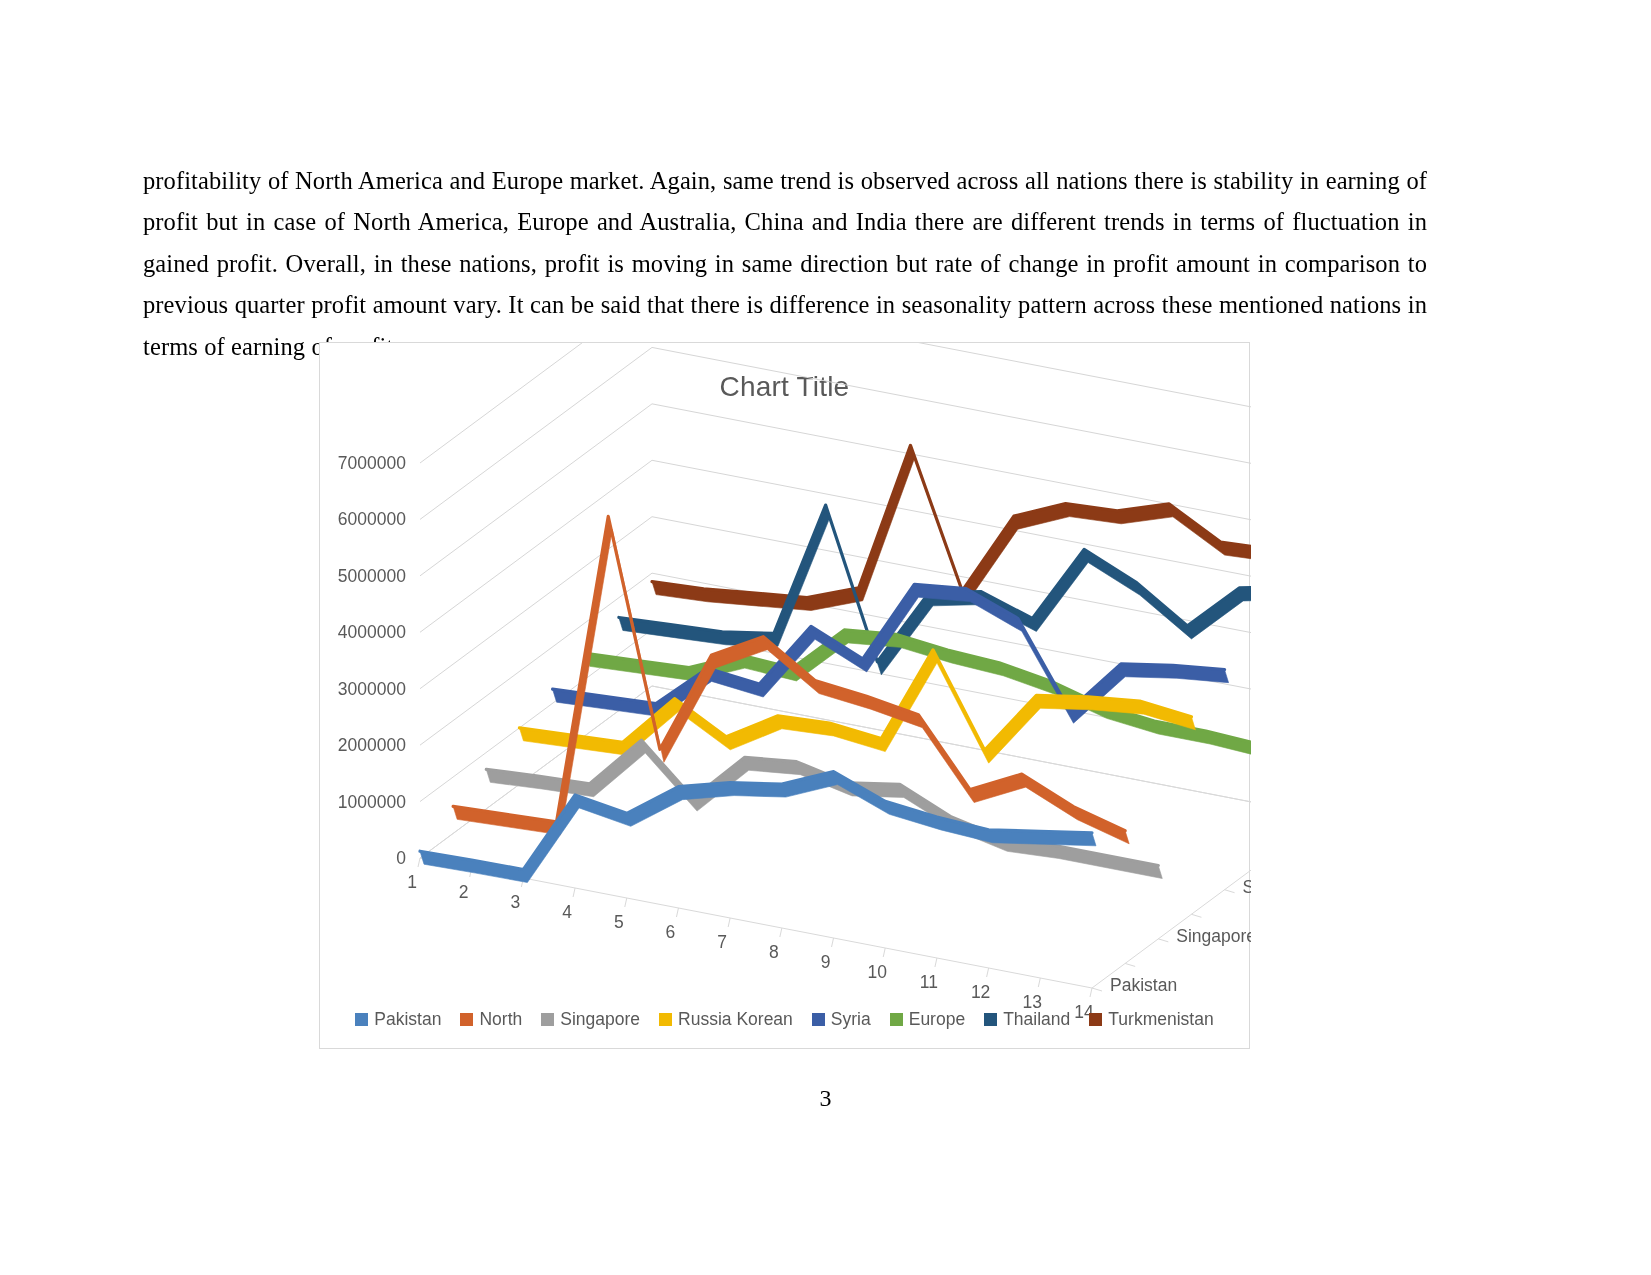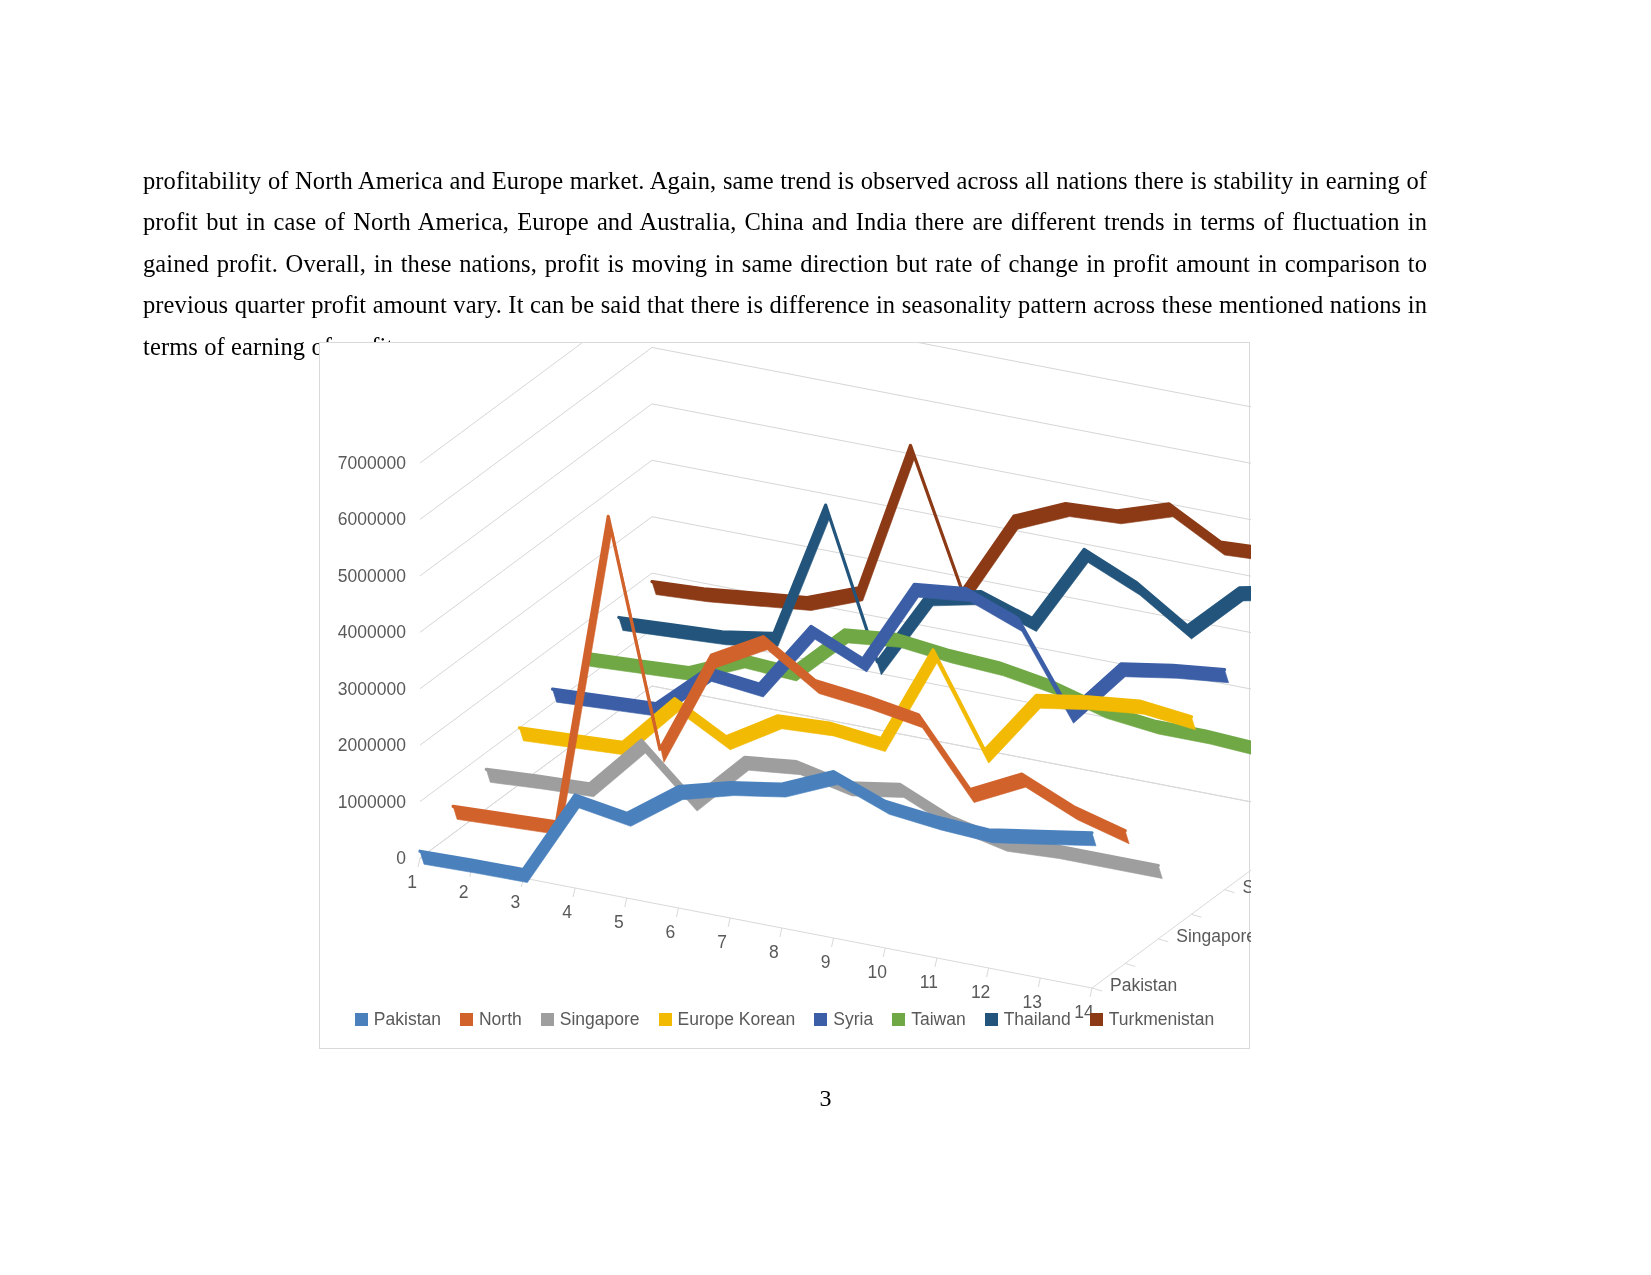--- a/index.html
+++ b/index.html
@@ -109,20 +109,21 @@
 </style>
 </head>
 <body>
 
 <div class="page">
 
   <p class="prose">profitability of North America and Europe market. Again, same trend is observed across all nations there is stability in earning of profit but in case of North America, Europe and Australia, China and India there are different trends in terms of fluctuation in gained profit. Overall, in these nations, profit is moving in same direction but rate of change in profit amount in comparison to previous quarter profit amount vary. It can be said that there is difference in seasonality pattern across these mentioned nations in terms of earning of profit.</p>
 
   <div class="chart-box">
 
+    <div class="chart-title">Chart Title</div>
 
     <svg class="plot" viewBox="0 0 931 707" preserveAspectRatio="none" id="plot-svg">
         <path d="M332,343 L1004,473" stroke="#d6d6d6" stroke-width="1" fill="none"></path>
         <path d="M100,515 L332,343" stroke="#d6d6d6" stroke-width="1" fill="none"></path>
         <path d="M332,286.57142857142856 L1004,416.57142857142856" stroke="#d6d6d6" stroke-width="1" fill="none"></path>
         <path d="M100,458.57142857142856 L332,286.57142857142856" stroke="#d6d6d6" stroke-width="1" fill="none"></path>
         <path d="M332,230.14285714285717 L1004,360.14285714285717" stroke="#d6d6d6" stroke-width="1" fill="none"></path>
         <path d="M100,402.14285714285717 L332,230.14285714285717" stroke="#d6d6d6" stroke-width="1" fill="none"></path>
         <path d="M332,173.71428571428572 L1004,303.7142857142857" stroke="#d6d6d6" stroke-width="1" fill="none"></path>
         <path d="M100,345.7142857142857 L332,173.71428571428572" stroke="#d6d6d6" stroke-width="1" fill="none"></path>
@@ -225,29 +226,29 @@
         <div class="legend-item">
           <span class="legend-swatch" style="background: rgb(209, 98, 43);"></span>
           <span>North</span>
         </div>
         <div class="legend-item">
           <span class="legend-swatch" style="background: rgb(158, 158, 158);"></span>
           <span>Singapore</span>
         </div>
         <div class="legend-item">
           <span class="legend-swatch" style="background: rgb(242, 186, 2);"></span>
-          <span>Europe Korean</span>
+          <span>Russia Korean</span>
         </div>
         <div class="legend-item">
           <span class="legend-swatch" style="background: rgb(59, 94, 166);"></span>
           <span>Syria</span>
         </div>
         <div class="legend-item">
           <span class="legend-swatch" style="background: rgb(112, 168, 69);"></span>
-          <span>Taiwan</span>
+          <span>Europe</span>
         </div>
         <div class="legend-item">
           <span class="legend-swatch" style="background: rgb(35, 85, 124);"></span>
           <span>Thailand</span>
         </div>
         <div class="legend-item">
           <span class="legend-swatch" style="background: rgb(140, 58, 22);"></span>
           <span>Turkmenistan</span>
         </div>
       </div>

